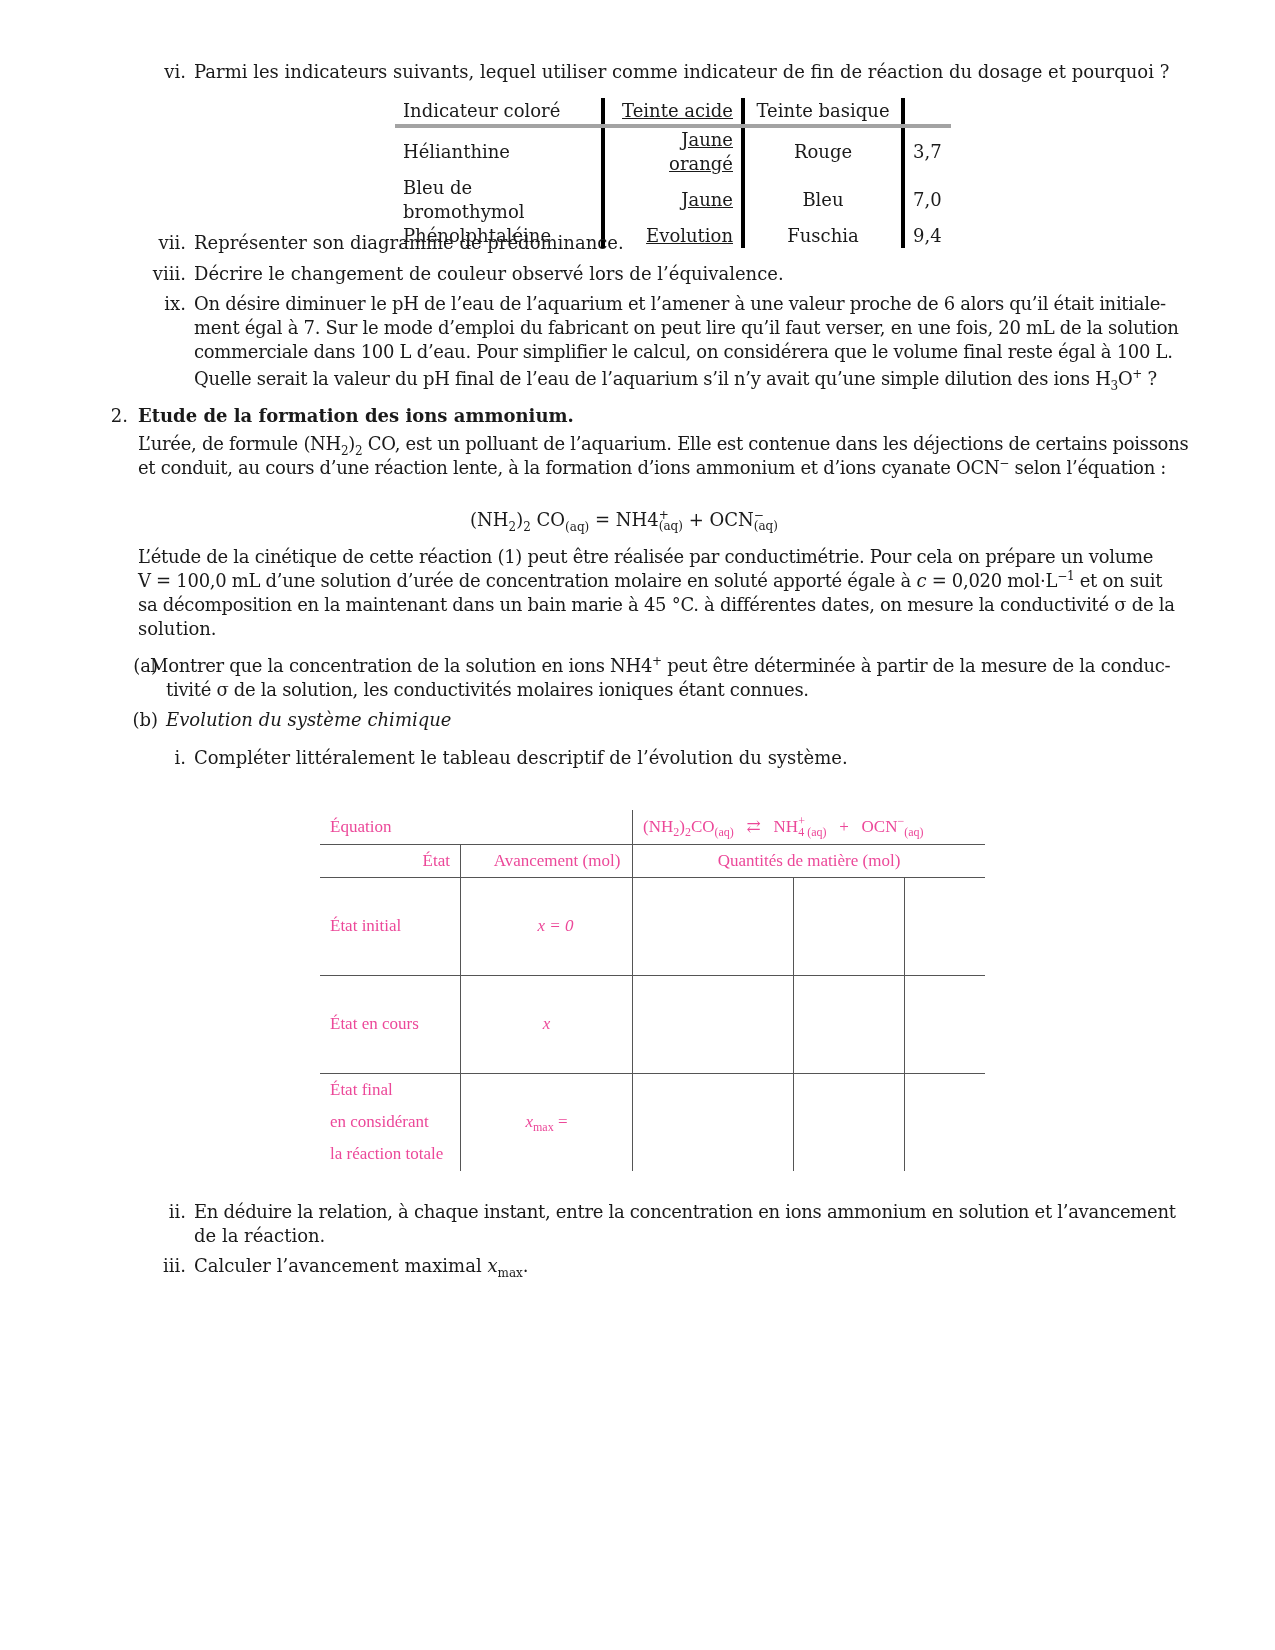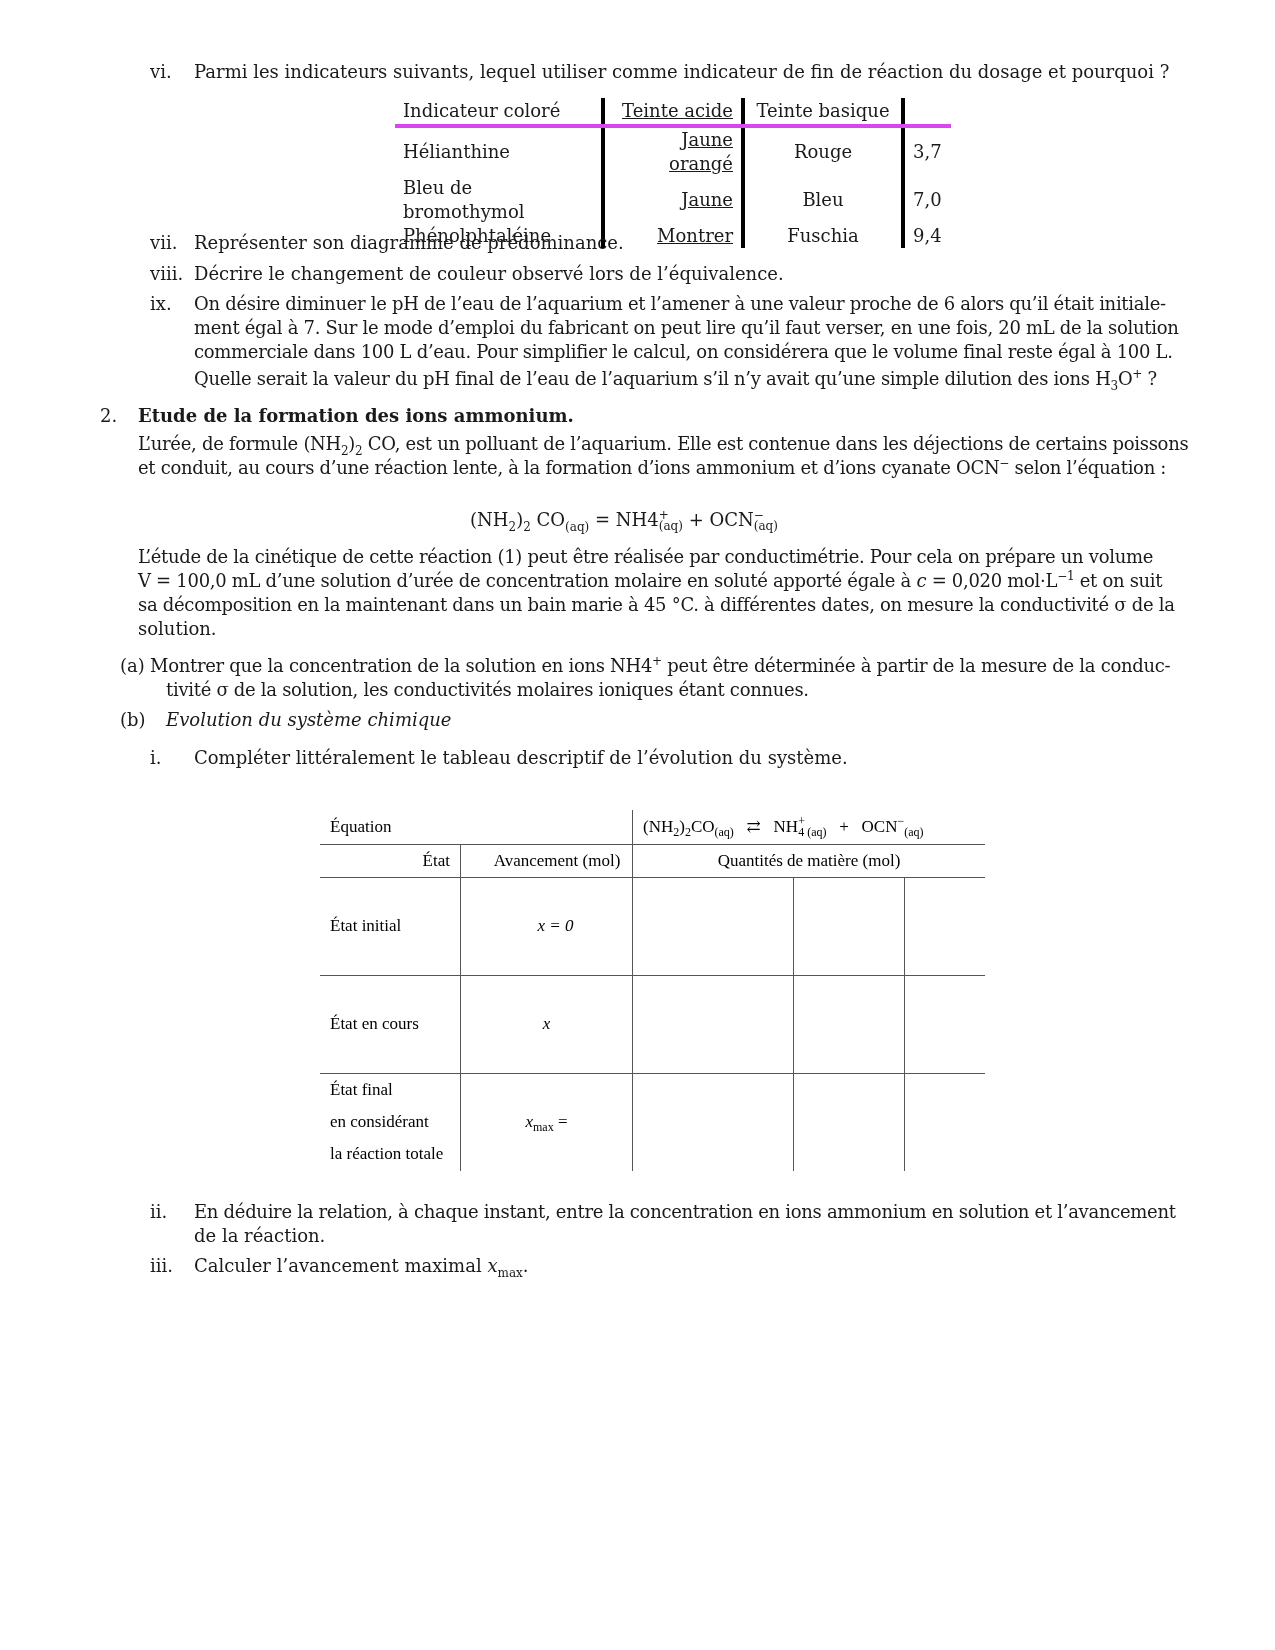--- a/index.html
+++ b/index.html
@@ -1,33 +1,33 @@
 <!DOCTYPE html>
 <html><head>
 <meta charset="utf-8">
 <style>
   html, body { margin:0; padding:0; background:#ffffff; }
   body { width:1275px; height:1650px; position:relative; font-family:"DejaVu Serif","Liberation Serif",serif; color:#1a1a1a; font-size:18px; line-height:24px; }
-  .num { position:absolute; }
+  .num { position:absolute; text-align:right; }
   .txt { position:absolute; }
   sub, sup { font-size:12px; line-height:0; }
   .bold { font-weight:bold; }
   .ital { font-style:italic; }
 
   
   #ind-table { position:absolute; left:395px; top:98px; border-collapse:collapse; font-size:18px; }
   #ind-table td, #ind-table th { padding:0 8px; font-weight:normal; height:24px; }
-  #ind-table th { border-bottom:4px solid #d946ef; height:26px; }
+  #ind-table th { border-bottom:4px solid #a3a3a3; height:26px; }
   #ind-table .c1 { width:190px; text-align:left; }
   #ind-table .c2 { width:120px; text-align:right; border-left:4px solid #000;text-decoration:underline; }
   #ind-table .c3 { width:140px; text-align:center; border-left:4px solid #000; }
   #ind-table .c4 { width:30px; text-align:left; border-left:4px solid #000; }
 
   
-  #evo { position:absolute; left:320px; top:810px; width:665px; font-family:"Liberation Serif","DejaVu Serif",serif; font-size:17px; color:#000000; }
+  #evo { position:absolute; left:320px; top:810px; width:665px; font-family:"Liberation Serif","DejaVu Serif",serif; font-size:17px; color:#ec4899; }
   #evo table { border-collapse:collapse; width:665px; }
   #evo td { border:1.5px solid #555; padding:0 10px; vertical-align:middle; }
   #evo .noleft { border-left:none; }
   #evo .noright { border-right:none; }
   #evo .nobottom { border-bottom:none; }
 </style>
 </head>
 <body>
 
 <div class="num" style="left:150px; top:60px; width:36px;">vi.</div>
@@ -48,21 +48,21 @@
     <td class="c4">3,7</td>
   </tr>
   <tr>
     <td class="c1">Bleu de bromothymol</td>
     <td class="c2">Jaune</td>
     <td class="c3">Bleu</td>
     <td class="c4">7,0</td>
   </tr>
   <tr>
     <td class="c1">Phénolphtaléine</td>
-    <td class="c2">Montrer</td>
+    <td class="c2">Evolution</td>
     <td class="c3">Fuschia</td>
     <td class="c4">9,4</td>
   </tr>
 </tbody>
   </table>
 
 <div class="num" style="left:150px; top:231px; width:36px;">vii.</div>
 <div class="txt" style="left:194px; top:231px;">Représenter son diagramme de prédominance.</div>
 
 <div class="num" style="left:150px; top:262px; width:36px;">viii.</div>

